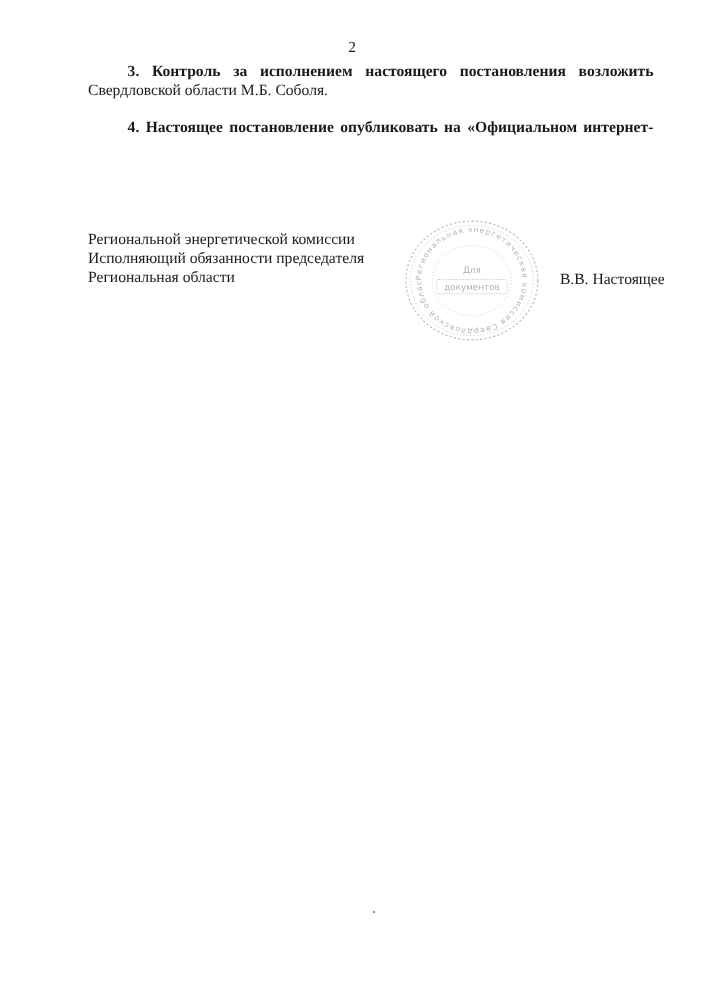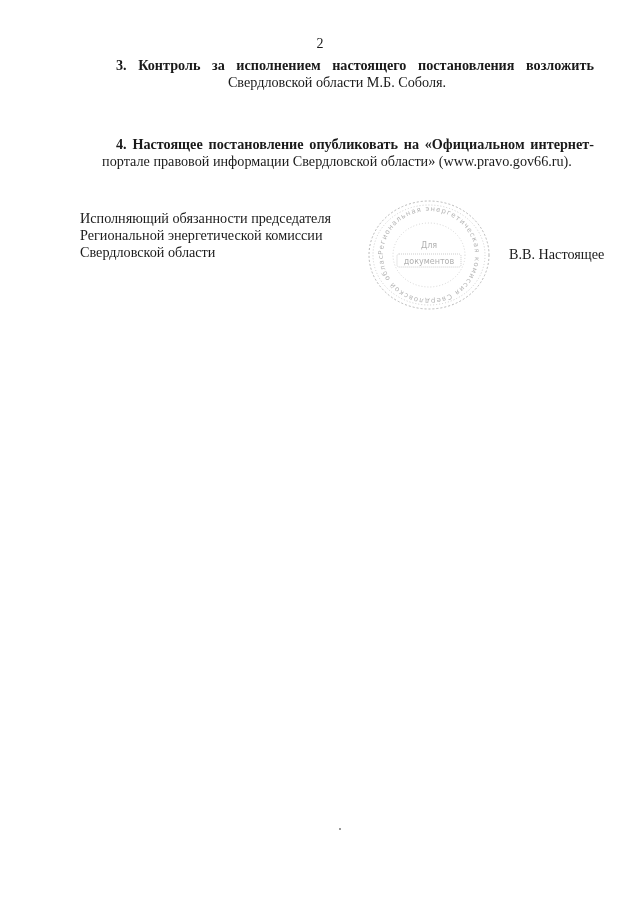--- a/index.html
+++ b/index.html
@@ -1,49 +1,48 @@
 <!DOCTYPE html>
 <html><head>
 <meta charset="utf-8">
 <style>
   html, body { margin:0; padding:0; background:#ffffff; }
   body { width:640px; height:905px; position:relative; overflow:hidden;
          font-family:"Liberation Serif", "DejaVu Serif", serif; color:#1a1a1a; }
   .page-num { position:absolute; top:36px; left:0; width:640px; text-align:center; font-size:14px; }
   .para { position:absolute; left:80px; width:514px; font-size:14.2px; line-height:17px; text-align:justify; }
   .p3 { top:57px; }
-  .p4 { top:108px;margin-top:28px; }
+  .p4 { top:108px; }
   .indent { text-indent:36px; }
   .justify-line { text-align:justify; text-align-last:justify; display:block;font-weight:bold; }
-  .left-line { display:block; text-align:center; }
+  .left-line { display:block; text-align:left; }
   .signer { position:absolute; left:80px; top:210px; font-size:14.2px; line-height:17px; }
   .signer span { display:block; }
   .signature-name { position:absolute; left:509px; top:246px; font-size:14.2px; }
   .stamp { position:absolute; left:363px; top:198px; width:132px; height:114px; }
   .dot { position:absolute; left:339px; top:828px; width:2px; height:2px; background:#999; }
 </style>
 </head>
 <body>
 
 <div class="page-num">2</div>
 
 <div class="para p3">
   <span class="justify-line indent">3. Контроль за исполнением настоящего постановления возложить</span>
   <span class="left-line">Свердловской области М.Б. Соболя.</span>
 </div>
 
 <div class="para p4">
   <span class="justify-line indent">4. Настоящее постановление опубликовать на «Официальном интернет-</span>
-  <span class="left-line">портале правовой информации Свердловской области» (www.pravo.gov66.ru).</span>
 </div>
 
 <div class="signer">
+  <span>Региональной энергетической комиссии</span>
   <span>Исполняющий обязанности председателя</span>
-  <span>Региональной энергетической комиссии</span>
-  <span>Свердловской области</span>
+  <span>Региональная области</span>
 </div>
 
 <div class="stamp">
   <svg width="132" height="114" viewBox="0 0 132 114">
     <defs>
       <path id="ring" d="M 66 57 m -46 0 a 46 44 0 1 1 92 0 a 46 44 0 1 1 -92 0"></path>
     </defs>
     <ellipse cx="66" cy="57" rx="60" ry="54" fill="none" stroke="#b8b8b8" stroke-width="1" stroke-dasharray="2 2"></ellipse>
     <ellipse cx="66" cy="57" rx="56" ry="50" fill="none" stroke="#c4c4c4" stroke-width="0.8" stroke-dasharray="1 2"></ellipse>
     <ellipse cx="66" cy="57" rx="36" ry="32" fill="none" stroke="#cccccc" stroke-width="0.8" stroke-dasharray="1 2"></ellipse>

